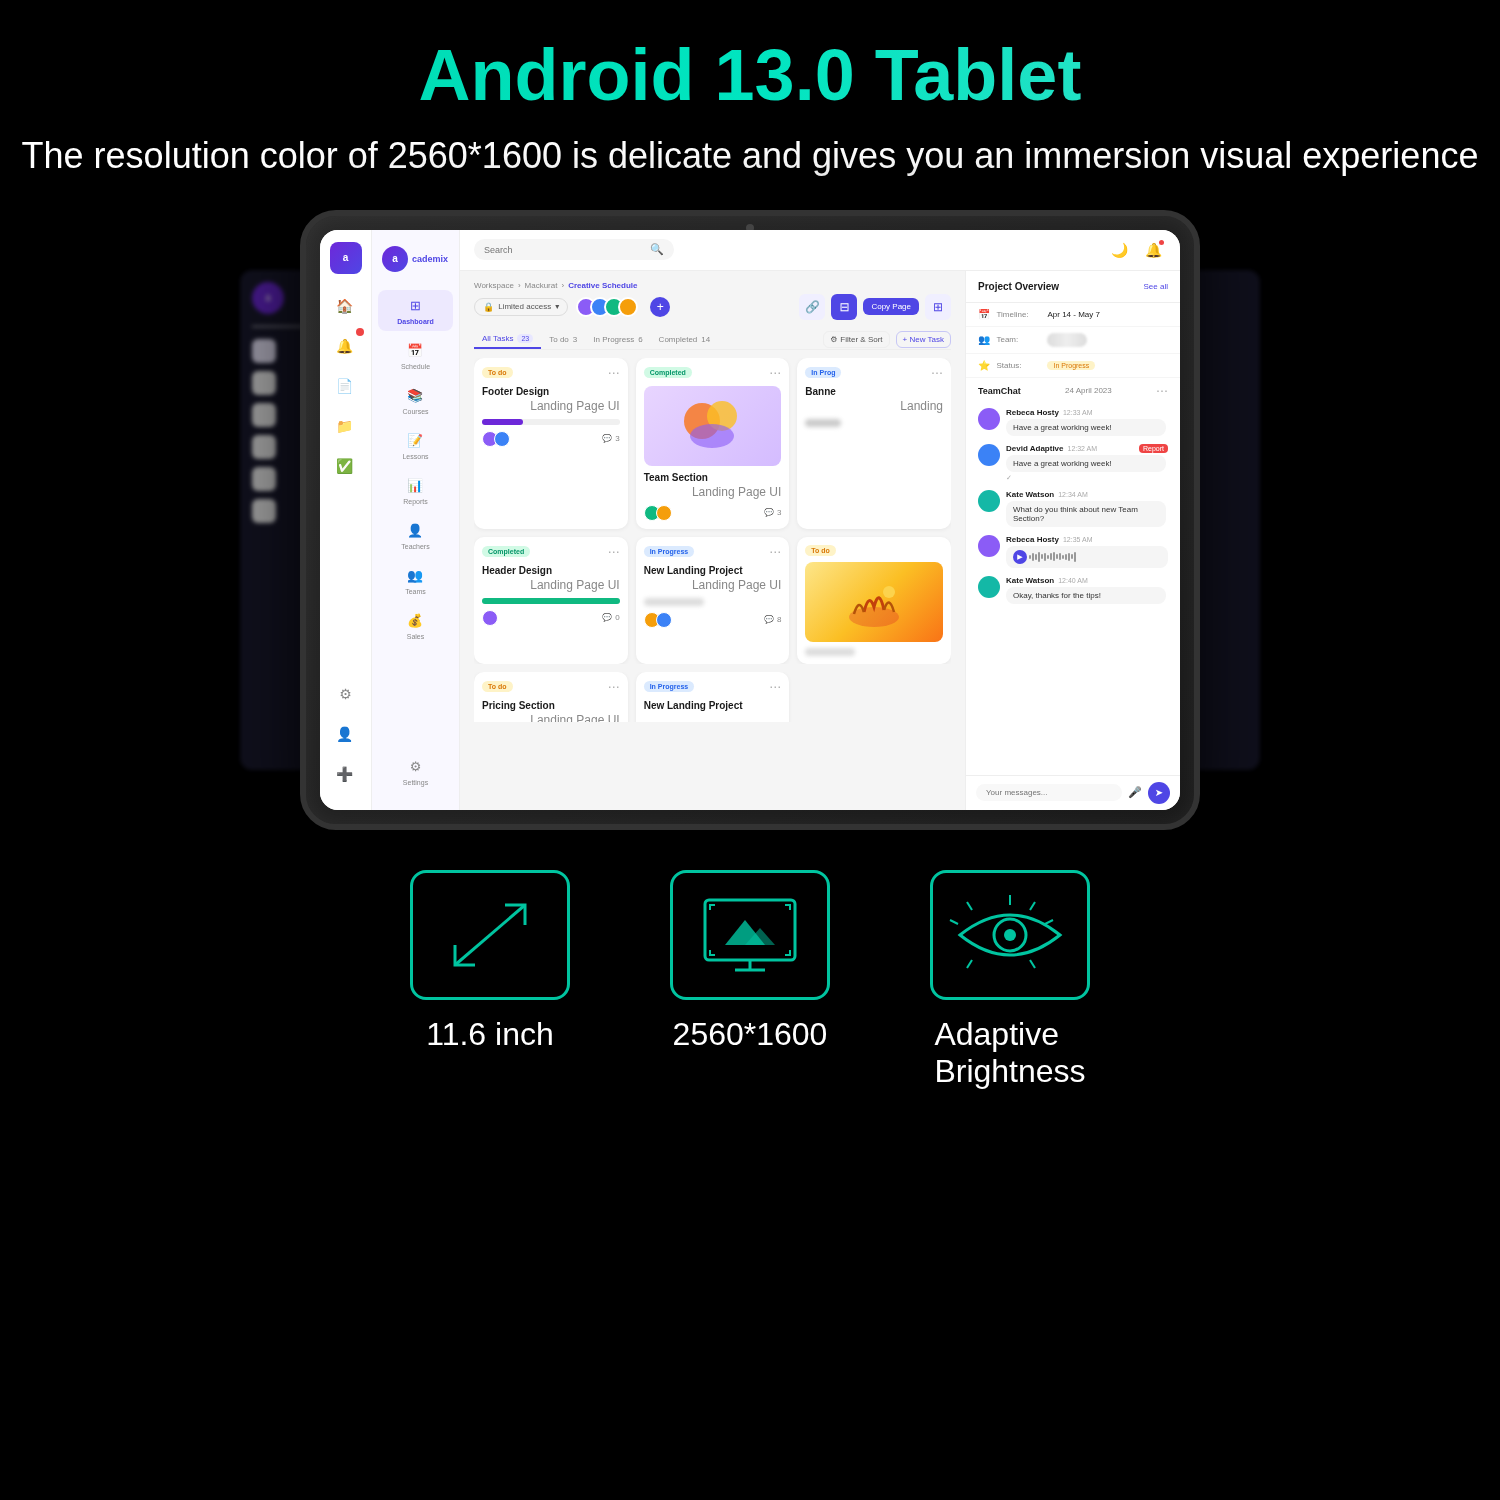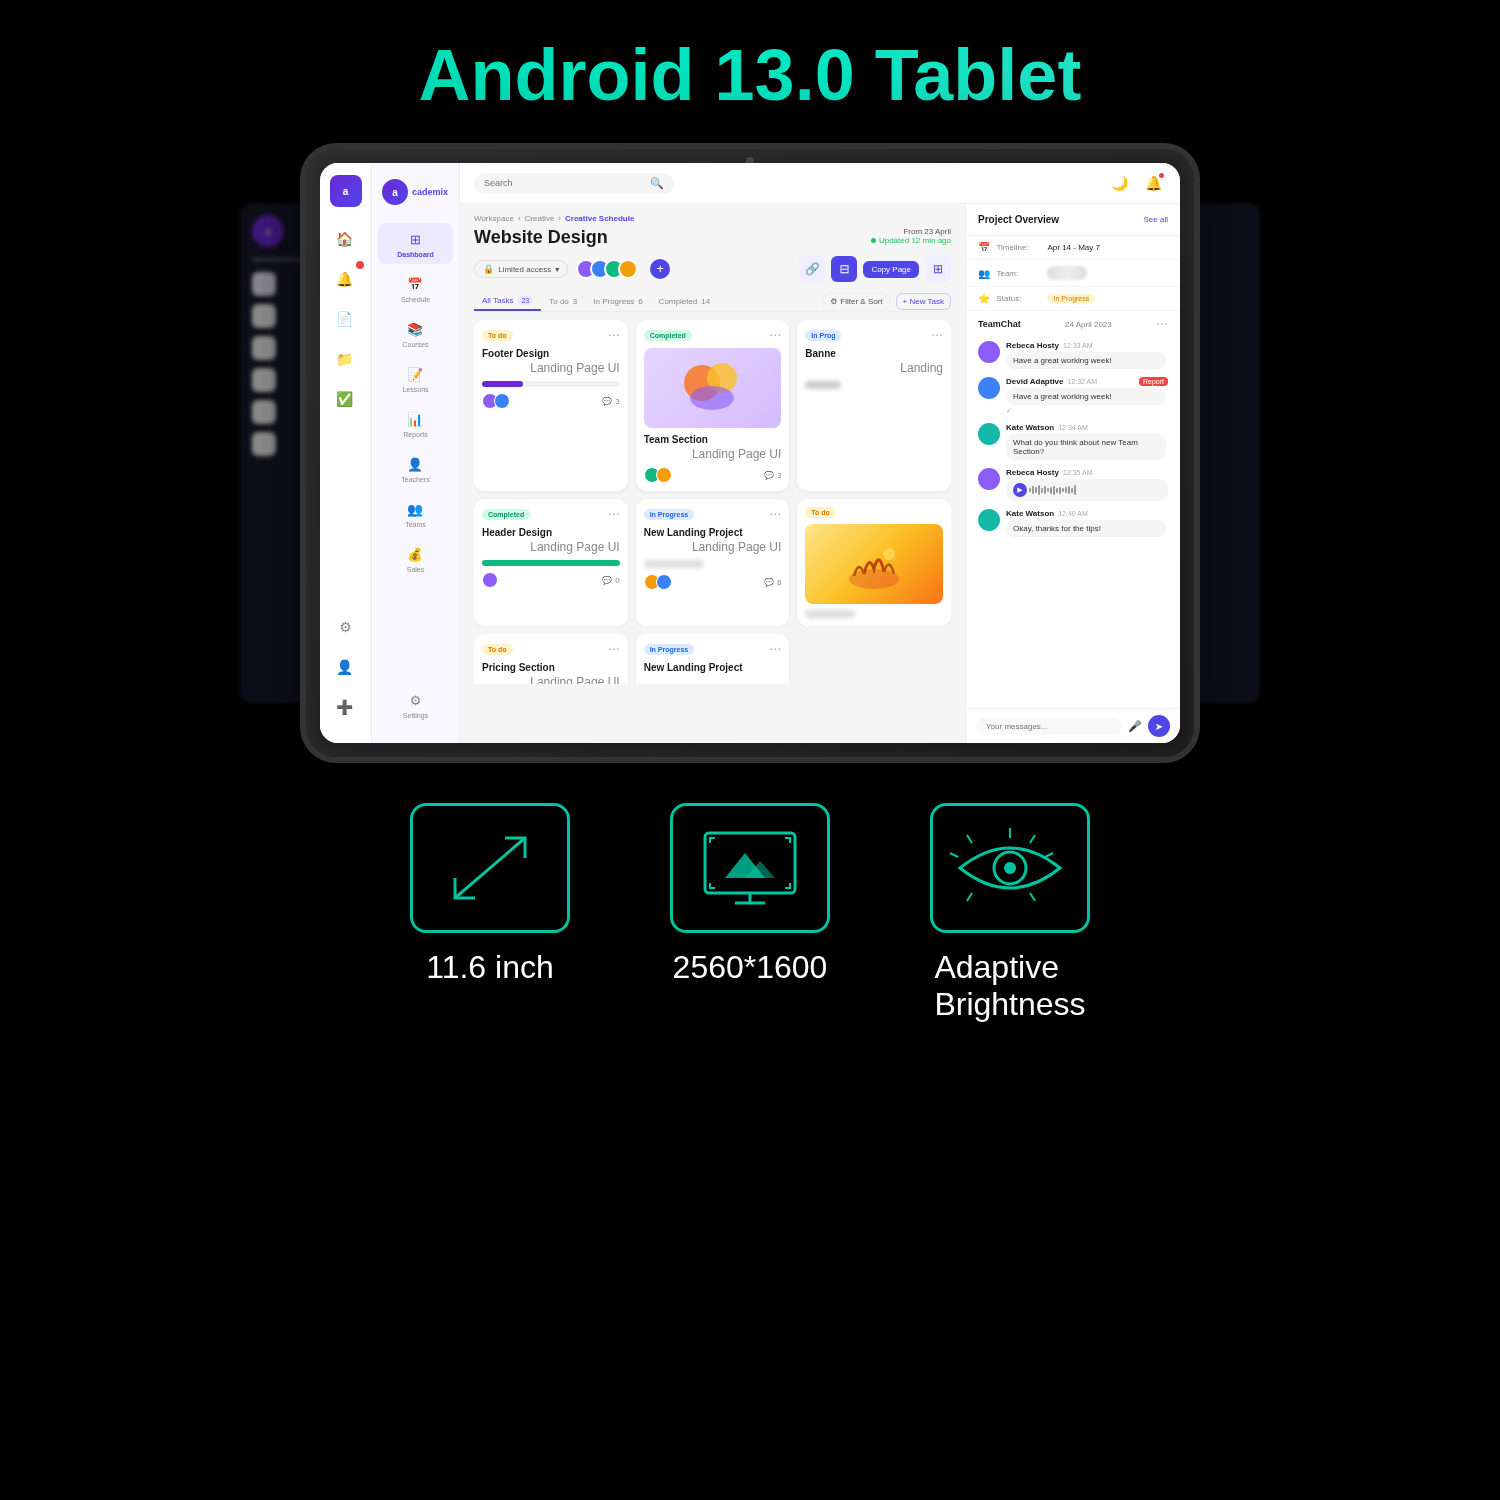--- a/index.html
+++ b/index.html
@@ -755,20 +755,21 @@
       background: #ccc;
       border-radius: 4px;
       filter: blur(2px);
     }
   </style>
 </head>
 <body>
 
 <div class="header-section">
   <div class="main-title">Android 13.0 Tablet</div>
+  <div class="subtitle">The resolution color of 2560*1600 is delicate and gives you an immersion visual experience</div>
 </div>
 
 <div class="tablet-wrapper">
 
   <div class="side-card side-card-left">
     <div style="padding:12px;display:flex;flex-direction:column;gap:8px">
       <div style="width:32px;height:32px;background:#6d28d9;border-radius:50%;display:flex;align-items:center;justify-content:center;color:#fff;font-size:10px">a</div>
       <div style="height:1px;background:#eee;margin:4px 0"></div>
       <div style="width:24px;height:24px;background:#ede9fe;border-radius:6px"></div>
       <div style="width:24px;height:24px;background:#f5f5f5;border-radius:6px"></div>
@@ -864,35 +865,25 @@
             </div>
           </div>
         </div>
 
         <div class="workspace">
           <div class="workspace-main">
 
             <div class="breadcrumb">
               <span style="cursor:pointer">Workspace</span>
               <span>›</span>
-              <span style="cursor:pointer">Creative</span>
+              <span style="cursor:pointer">Mackurat</span>
               <span>›</span>
               <span class="breadcrumb-active">Creative Schedule</span>
             </div>
 
-            <div class="page-header">
-              <div class="page-title">Website Design</div>
-              <div class="update-info">
-                <div class="from-date">From 23 April</div>
-                <div class="update-status">
-                  <div class="green-dot"></div>
-                  <span>Updated 12 min ago</span>
-                </div>
-              </div>
-            </div>
 
             <div class="access-bar">
               <div class="limited-access">
                 <span class="lock-icon">🔒</span>
                 <span>Limited access</span>
                 <span>▾</span>
               </div>
               <div class="avatar-group">
                 <div class="avatar-sm" style="background:#8b5cf6"></div>
                 <div class="avatar-sm" style="background:#3b82f6"></div>

